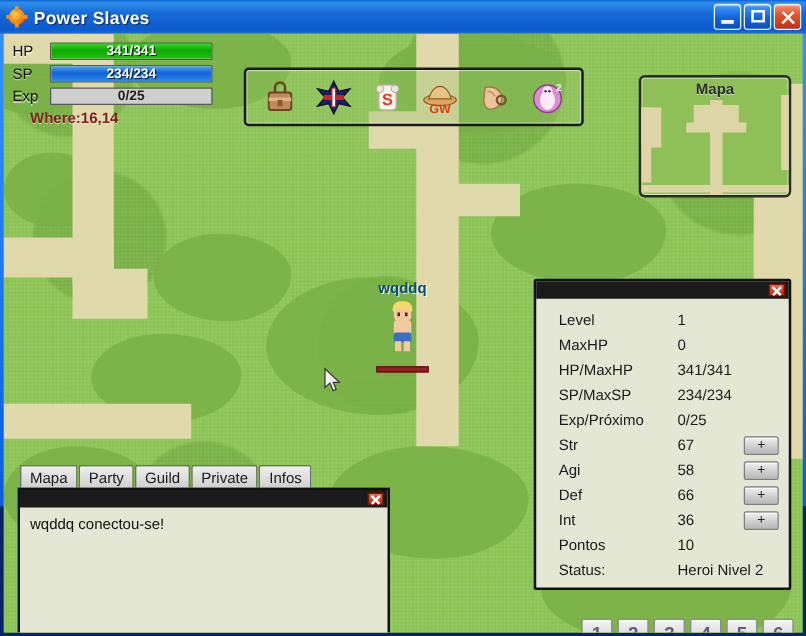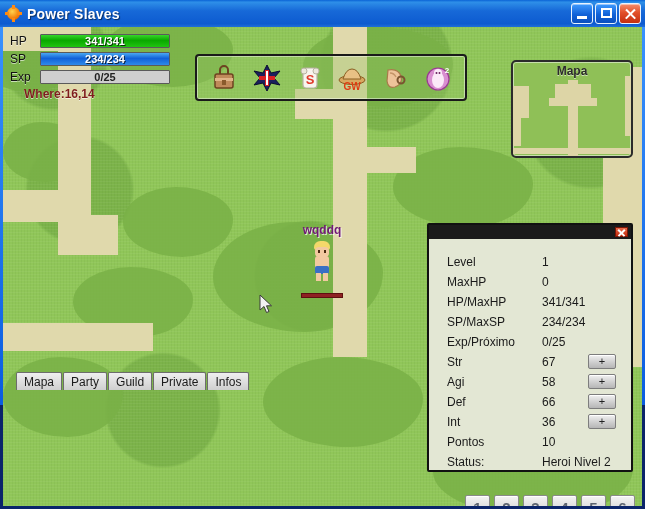--- a/index.html
+++ b/index.html
@@ -102,21 +102,21 @@
     background:#8fc057;overflow:hidden;
     box-shadow:inset 0 0 0 1px rgba(255,255,255,.5);}
   .minimap .mm-label{position:absolute;left:0;right:0;top:2px;text-align:center;
     font-size:12px;color:#2b2b2b;font-weight:bold;z-index:3;
     text-shadow:0 1px 0 rgba(255,255,255,.55);}
   .mm-path{position:absolute;background:#ddd5a6;z-index:1;}
 
   
   .player{position:absolute;left:296px;top:196px;width:46px;height:82px;}
   .pname{position:absolute;left:50%;top:0;transform:translateX(-50%);
-    font-size:12px;font-weight:bold;color:#701a75;white-space:nowrap;
+    font-size:12px;font-weight:bold;color:#0c4a6e;white-space:nowrap;
     text-shadow:1px 1px 0 rgba(255,255,255,.75);}
   .sprite{position:absolute;left:12px;top:18px;width:22px;height:40px;}
   .sp-hair{position:absolute;left:3px;top:0;width:16px;height:9px;
     background:#f4d86a;border-radius:7px 7px 3px 3px;}
   .sp-face{position:absolute;left:4px;top:6px;width:14px;height:10px;
     background:#f2c9a0;border-radius:4px;}
   .sp-eye{position:absolute;top:9px;width:2px;height:3px;background:#4a2a10;}
   .sp-body{position:absolute;left:4px;top:15px;width:14px;height:13px;
     background:#f2c9a0;border-radius:3px;}
   .sp-pants{position:absolute;left:4px;top:25px;width:14px;height:8px;
@@ -132,21 +132,21 @@
     border-radius:2px;}
   .panel-head{height:14px;background:#1b1b1b;position:relative;}
   .mini-close{position:absolute;right:3px;top:2px;width:13px;height:10px;
     background:linear-gradient(to bottom,#e86a4a,#c22a0c);border:1px solid #7a1505;
     box-sizing:border-box;cursor:pointer;}
   .mini-close:before,.mini-close:after{content:"";position:absolute;
     left:1px;top:3.5px;width:9px;height:1.6px;background:#fff;}
   .mini-close:before{transform:rotate(45deg);}
   .mini-close:after{transform:rotate(-45deg);}
   .stats-body{padding:10px 0 0 0;}
-  .srow{display:flex;align-items:flex-end;height:20px;padding:0 15px 0 18px;}
+  .srow{display:flex;align-items:flex-start;height:20px;padding:0 8px 0 18px;}
   .skey{width:95px;font-size:12px;color:#1a1a1a;}
   .sval{flex:1;font-size:12px;color:#1a1a1a;}
   .plus{width:28px;height:15px;font-size:11px;line-height:13px;text-align:center;
     color:#222;border:1px solid #7d7d7d;box-sizing:border-box;border-radius:2px;
     background:linear-gradient(to bottom,#f2f2f2,#cfcfcf 55%,#b6b6b6);cursor:pointer;
     box-shadow:inset 0 1px 0 #fff;}
 
   
   .chat-tabs{position:absolute;left:13px;top:345px;display:flex;z-index:6;}
   .ctab{height:18px;line-height:18px;padding:0 7px;font-size:12px;color:#1a1a1a;
@@ -386,20 +386,28 @@
     </div>
 
     <div class="chat-tabs">
       <div class="ctab">Mapa</div>
       <div class="ctab">Party</div>
       <div class="ctab">Guild</div>
       <div class="ctab">Private</div>
       <div class="ctab">Infos</div>
     </div>
 
+    <div class="chat">
+      <div class="panel-head">
+        <div class="mini-close"></div>
+      </div>
+      <div class="chat-log">
+        <div>wqddq conectou-se!</div>
+      </div>
+    </div>
 
     <div class="hotkeys">
       <div class="hk">1</div>
       <div class="hk">2</div>
       <div class="hk">3</div>
       <div class="hk">4</div>
       <div class="hk">5</div>
       <div class="hk">6</div>
     </div>
 

